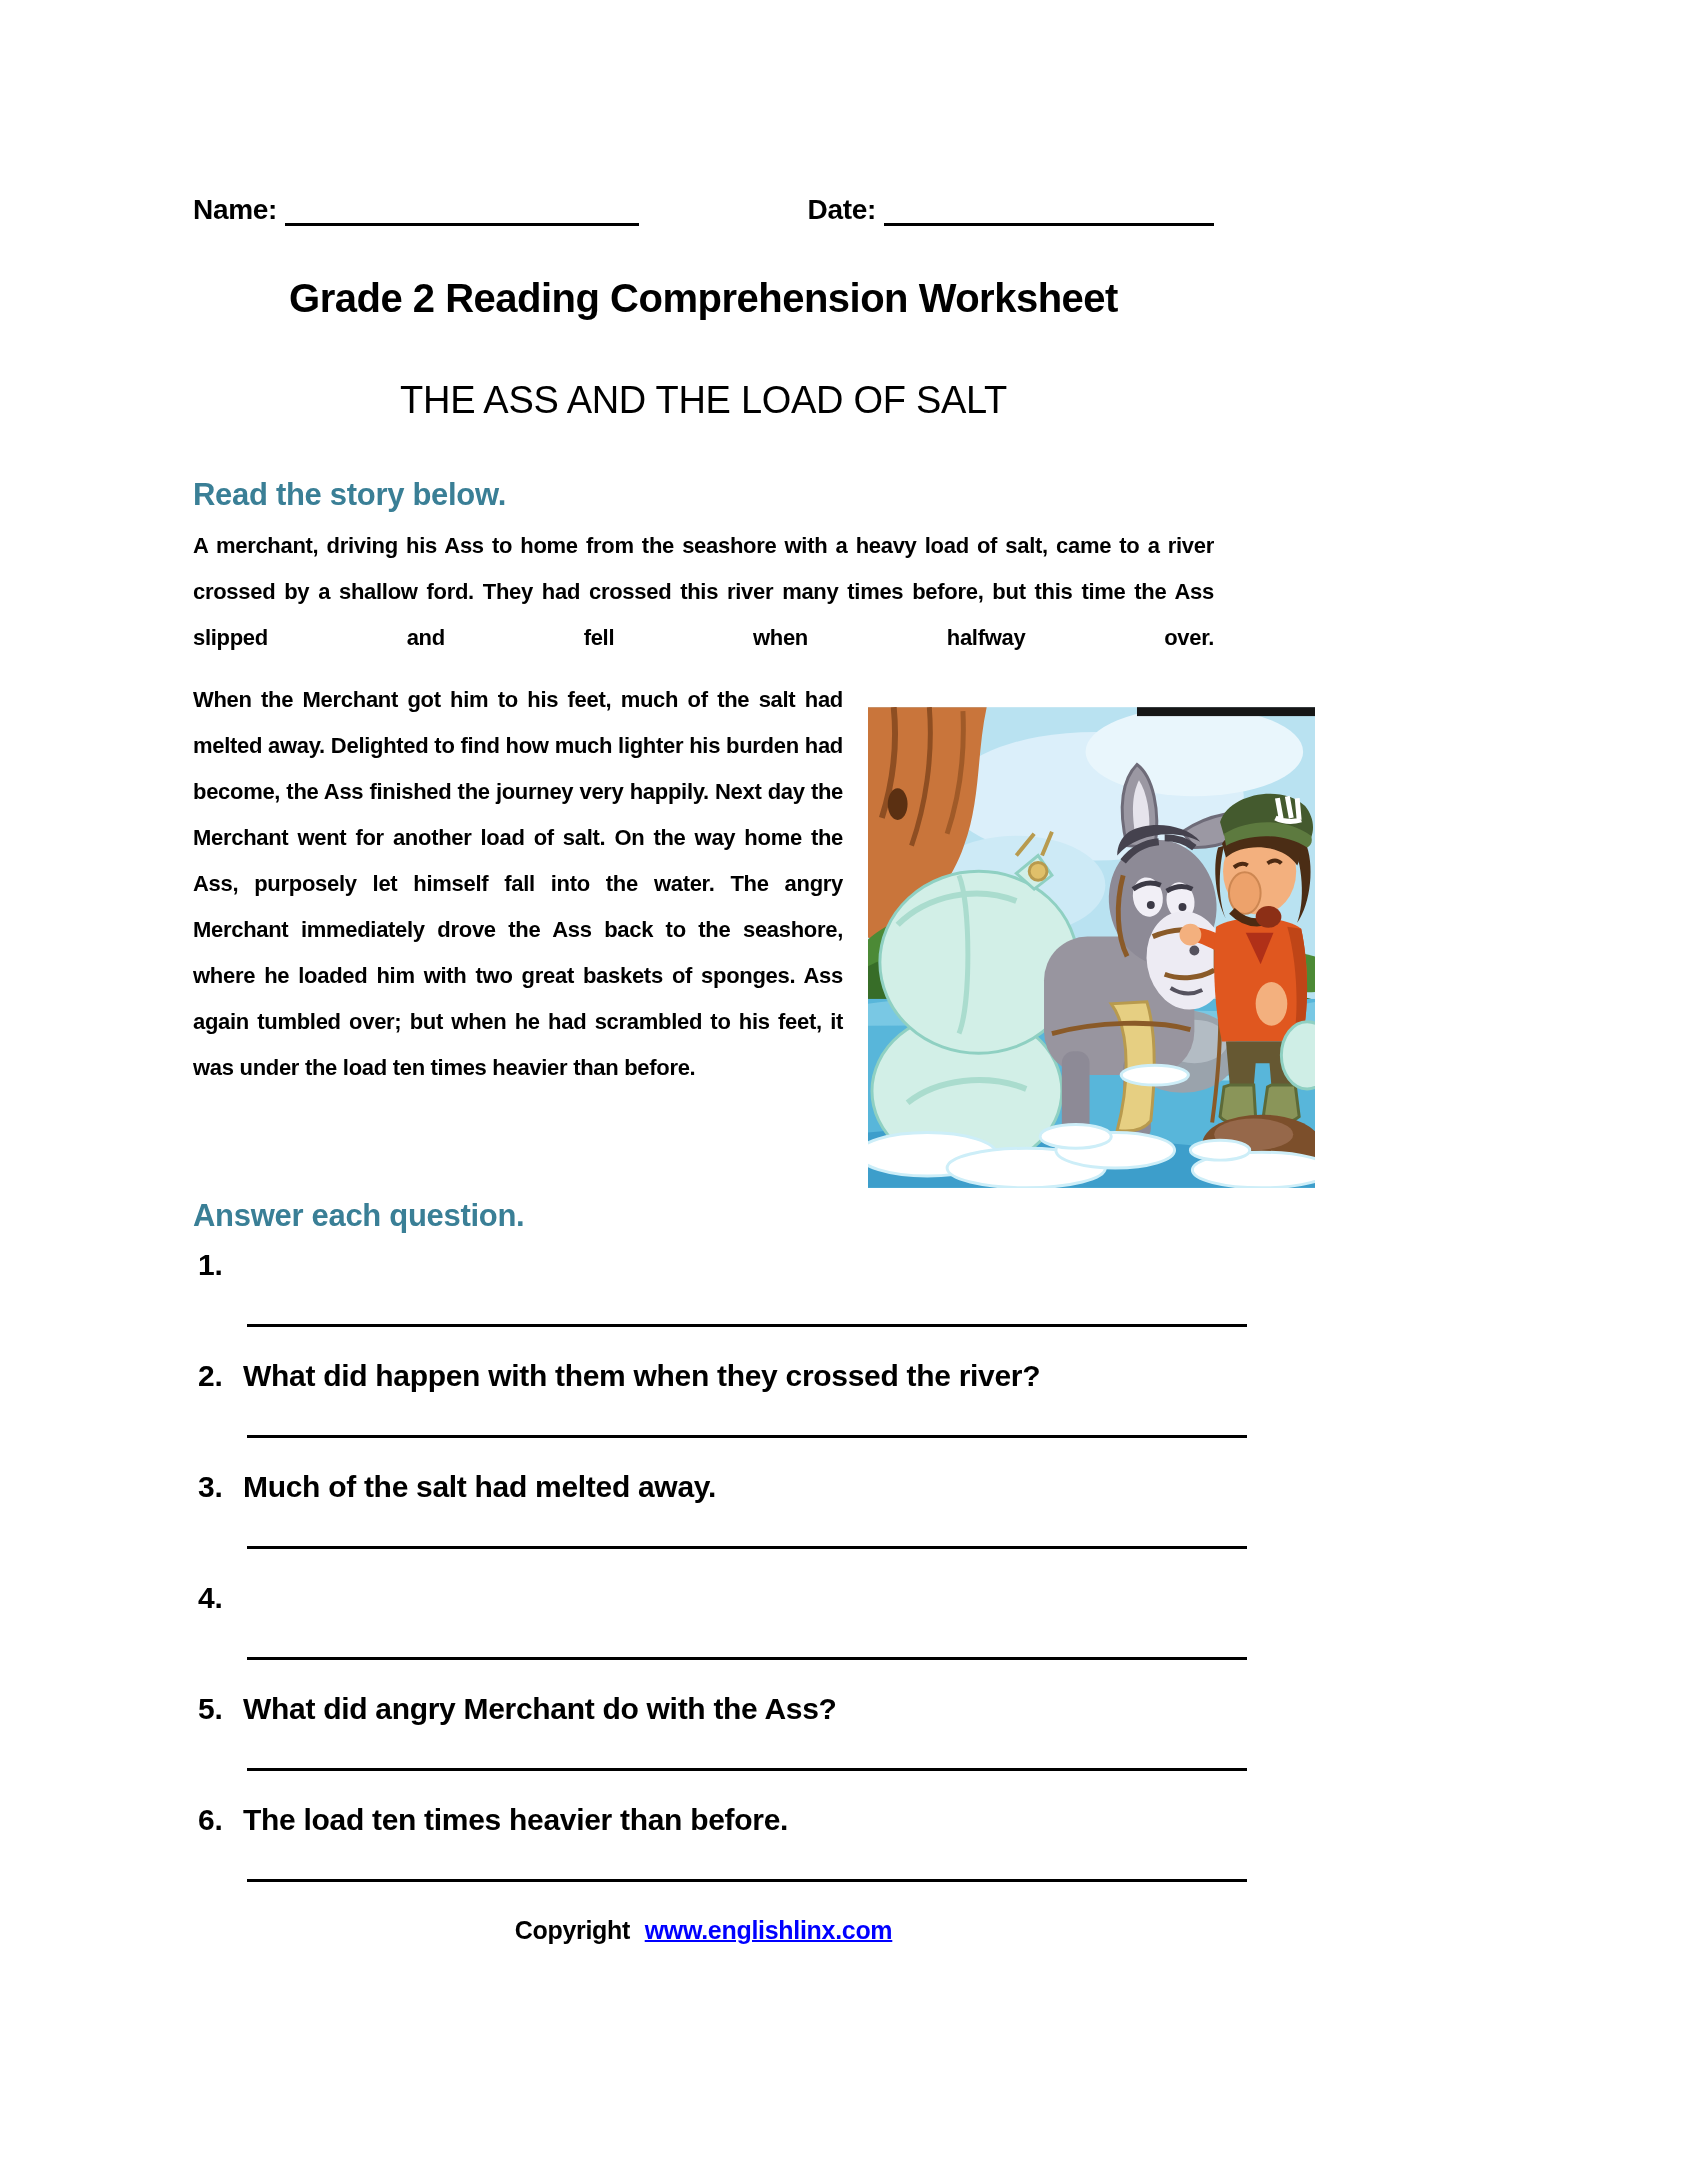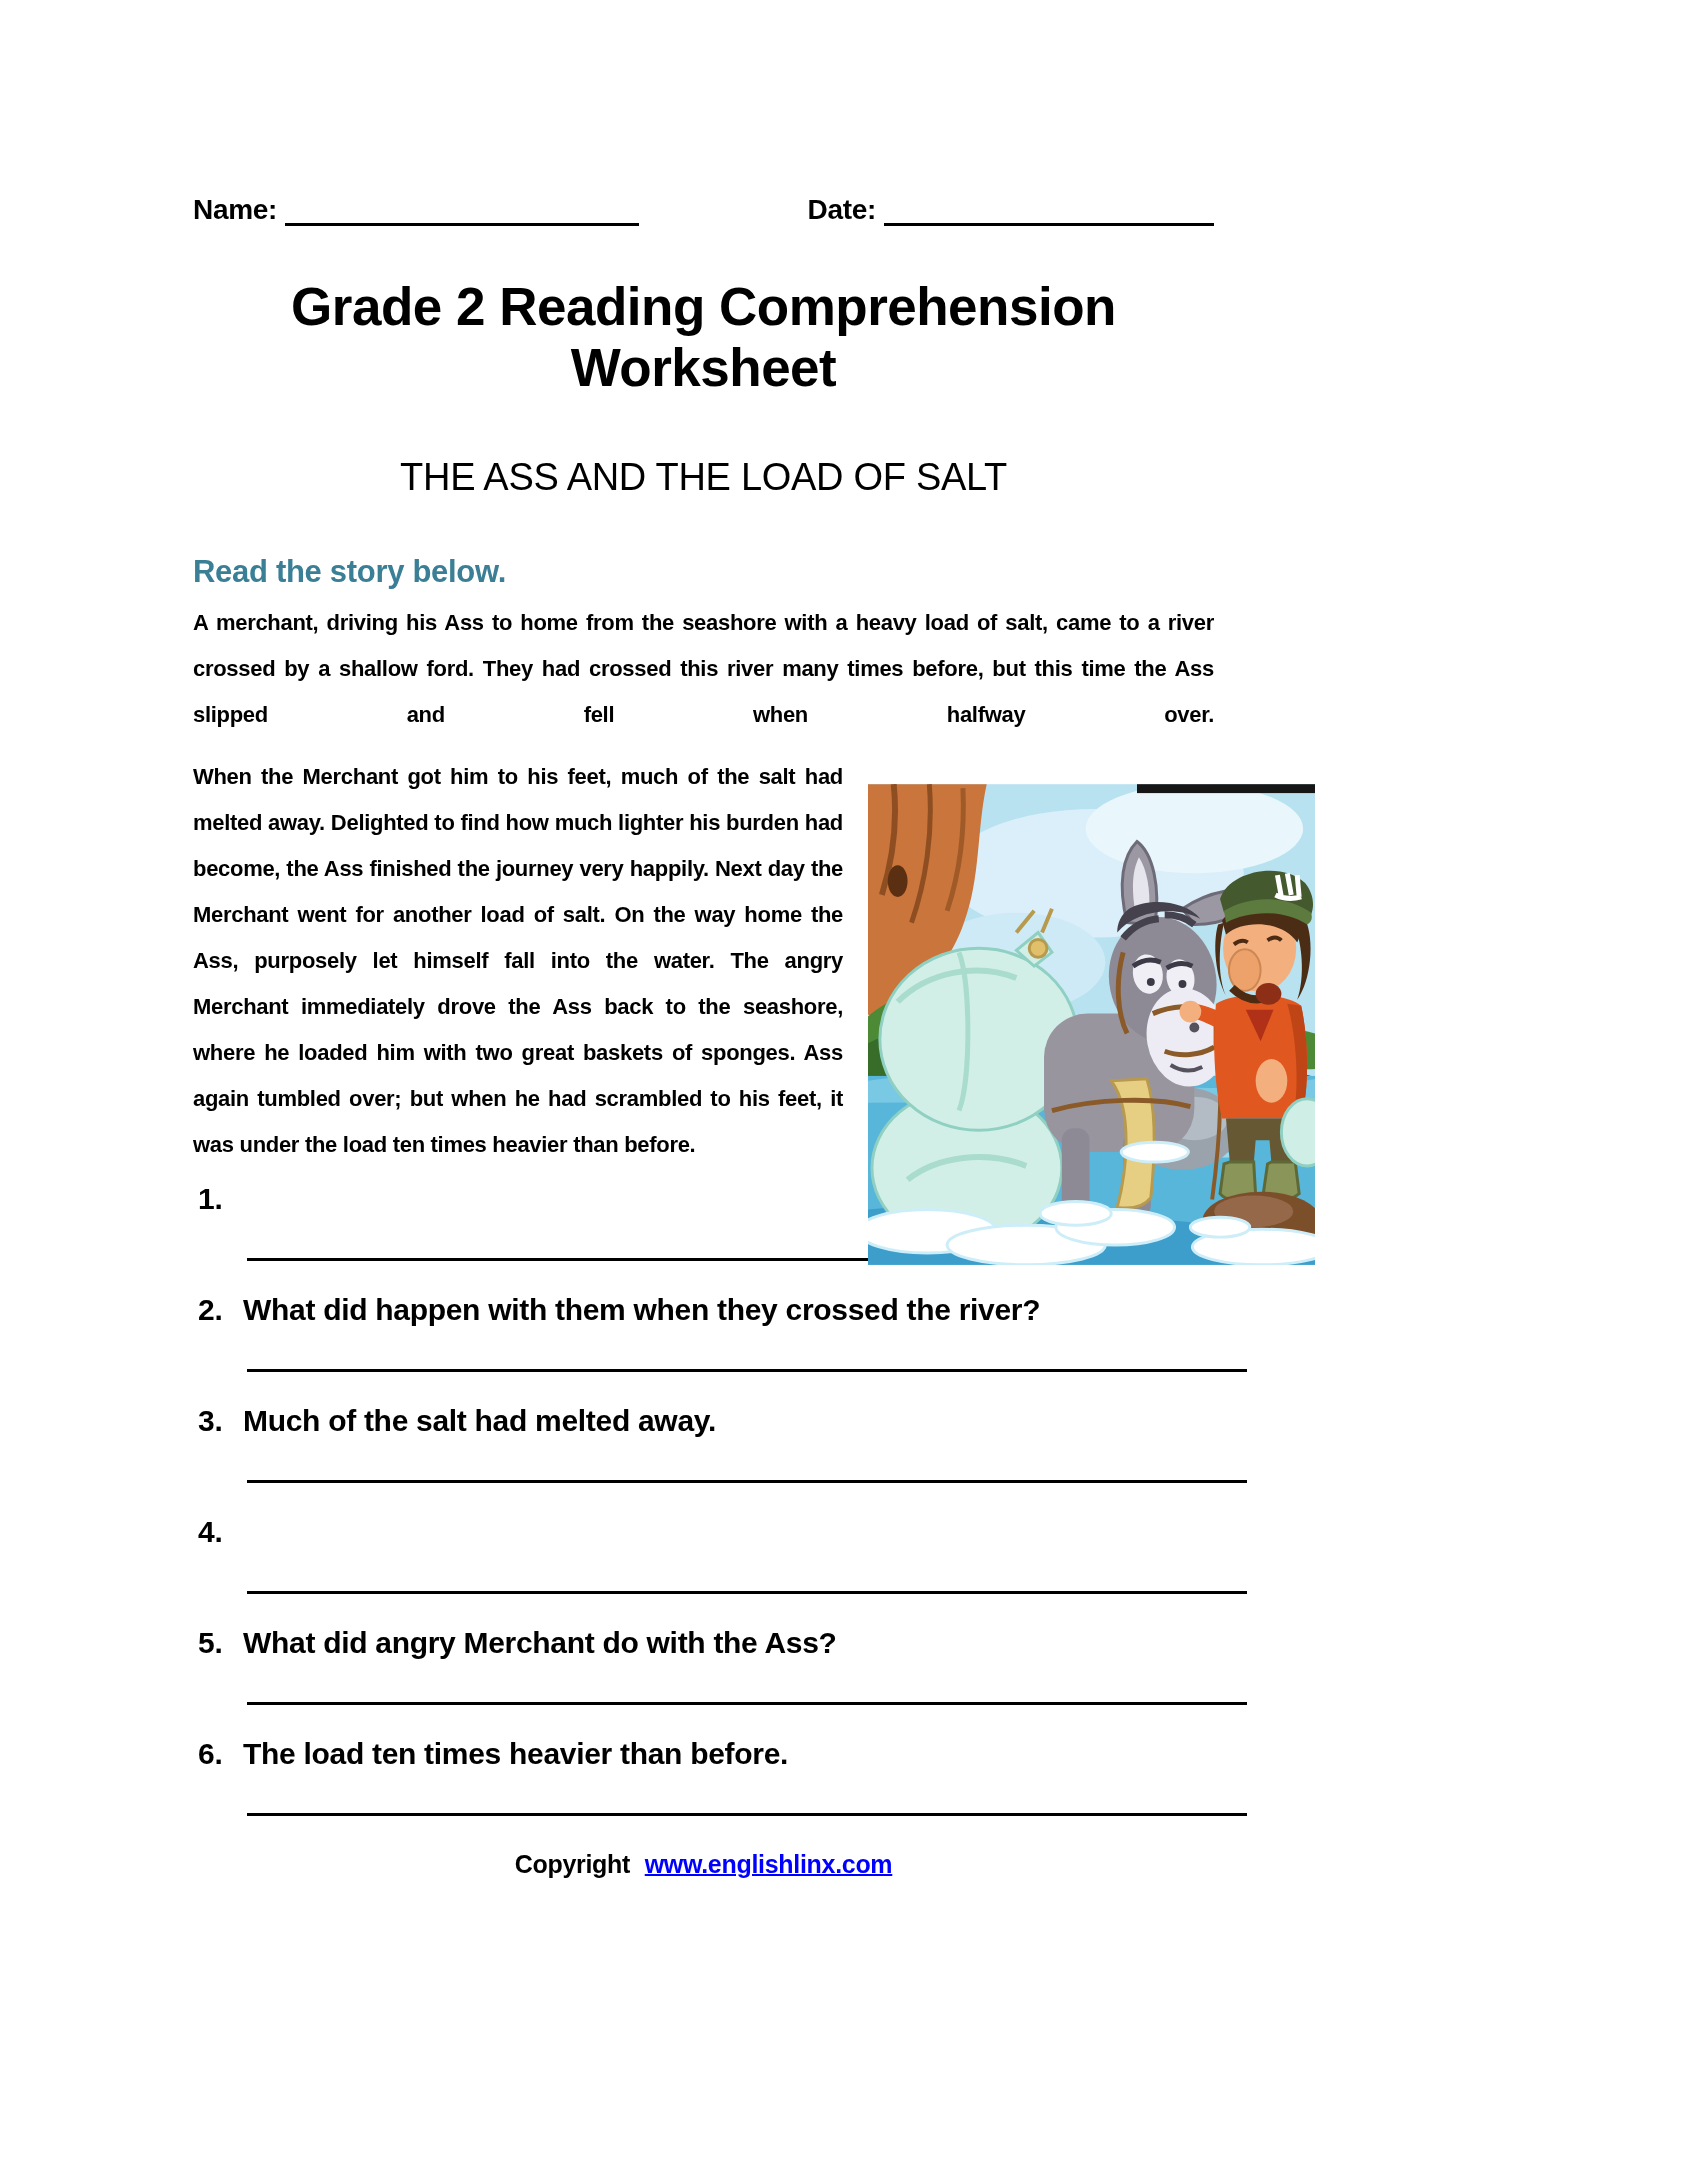--- a/index.html
+++ b/index.html
@@ -28,21 +28,21 @@
     border-bottom: 3px solid #000;
     height: 26px;
     margin-left: 8px;
   }
   .name-line { width: 354px; }
   .date-line { width: 330px; }
 
   h1.title {
     margin: 50px 0 0 0;
     text-align: center;
-    font-size: 53px; font-weight: bold; letter-spacing: -0.5px;
+    font-size: 40px; font-weight: bold; letter-spacing: -0.5px;
   }
   h2.story-title {
     margin: 58px 0 0 0;
     text-align: center;
     font-size: 38px; font-weight: normal; letter-spacing: -0.3px;
   }
   h3.section-heading {
     margin: 55px 0 0 0;
     font-size: 31px; font-weight: bold; letter-spacing: -0.3px;
     color: #3a7f96;
@@ -232,20 +232,21 @@
         <ellipse cx="250" cy="448" rx="60" ry="18"></ellipse>
         <ellipse cx="210" cy="434" rx="36" ry="12"></ellipse>
         <ellipse cx="398" cy="468" rx="70" ry="18"></ellipse>
         <ellipse cx="356" cy="448" rx="30" ry="10"></ellipse>
         <ellipse cx="290" cy="372" rx="34" ry="10"></ellipse>
       </g>
     </svg>
     <p class="story-text">When the Merchant got him to his feet, much of the salt had melted away. Delighted to find how much lighter his burden had become, the Ass finished the journey very happily. Next day the Merchant went for another load of salt. On the way home the Ass, purposely let himself fall into the water. The angry Merchant immediately drove the Ass back to the seashore, where he loaded him with two great baskets of sponges. Ass again tumbled over; but when he had scrambled to his feet, it was under the load ten times heavier than before.</p>
   </div>
 
+  <h3 class="section-heading answer-heading">Answer each question.</h3>
 
   <div class="questions" id="questions-list">
     <div class="q-block">
       <div class="q-row">
         <span class="q-num">1.</span>
       </div>
       <div class="answer-line"></div>
     </div>
 
     <div class="q-block">

